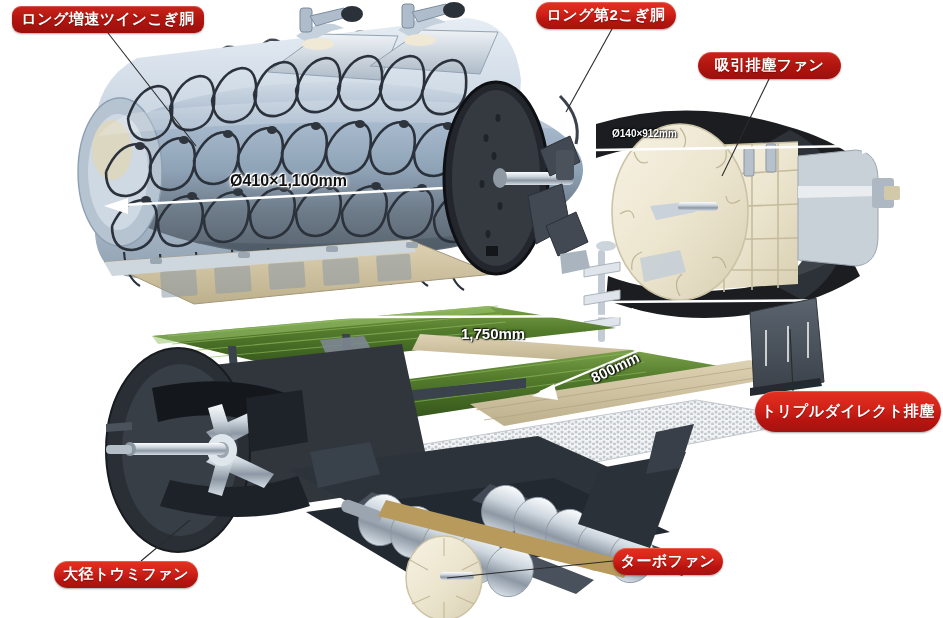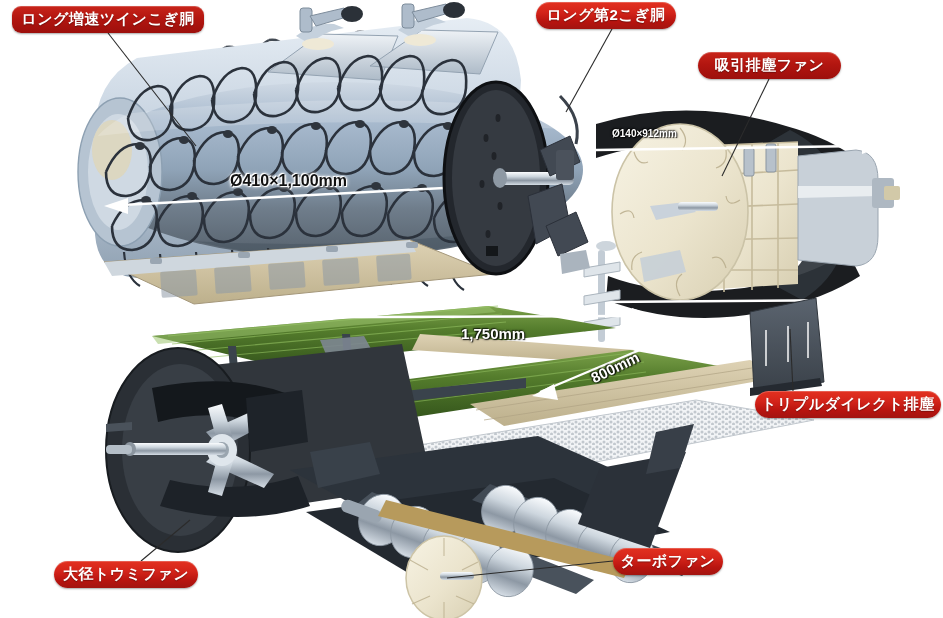--- a/index.html
+++ b/index.html
@@ -495,19 +495,19 @@
   <div class="dim white" style="left:461px;top:309px;font-size:15px;margin-top:16px;">1,750mm</div>
 
   <div class="dim white" style="left:588px;top:371px;font-size:15px;transform:rotate(-26deg);transform-origin:left top;">800mm</div>
 
   <div class="pill dark" style="left:12px;top:6px;width:192px;height:27px;font-size:15px;border-radius:9px;">ロング増速ツインこぎ胴</div>
 
   <div class="pill" style="left:536px;top:2px;width:140px;height:27px;font-size:15px;">ロング第2こぎ胴</div>
 
   <div class="pill dark" style="left:698px;top:52px;width:143px;height:27px;font-size:15px;">吸引排塵ファン</div>
 
-  <div class="pill" style="left:755px;top:391px;width:186px;height:27px;font-size:15px;">トリプルダイレクト排塵</div>
+  <div class="pill" style="left:755px;top:391px;width:186px;height:41px;font-size:15px;">トリプルダイレクト排塵</div>
 
   <div class="pill" style="left:54px;top:561px;width:144px;height:27px;font-size:15px;">大径トウミファン</div>
 
   <div class="pill" style="left:613px;top:548px;width:110px;height:27px;font-size:15px;">ターボファン</div>
 
 </div>
 
 </body></html>

